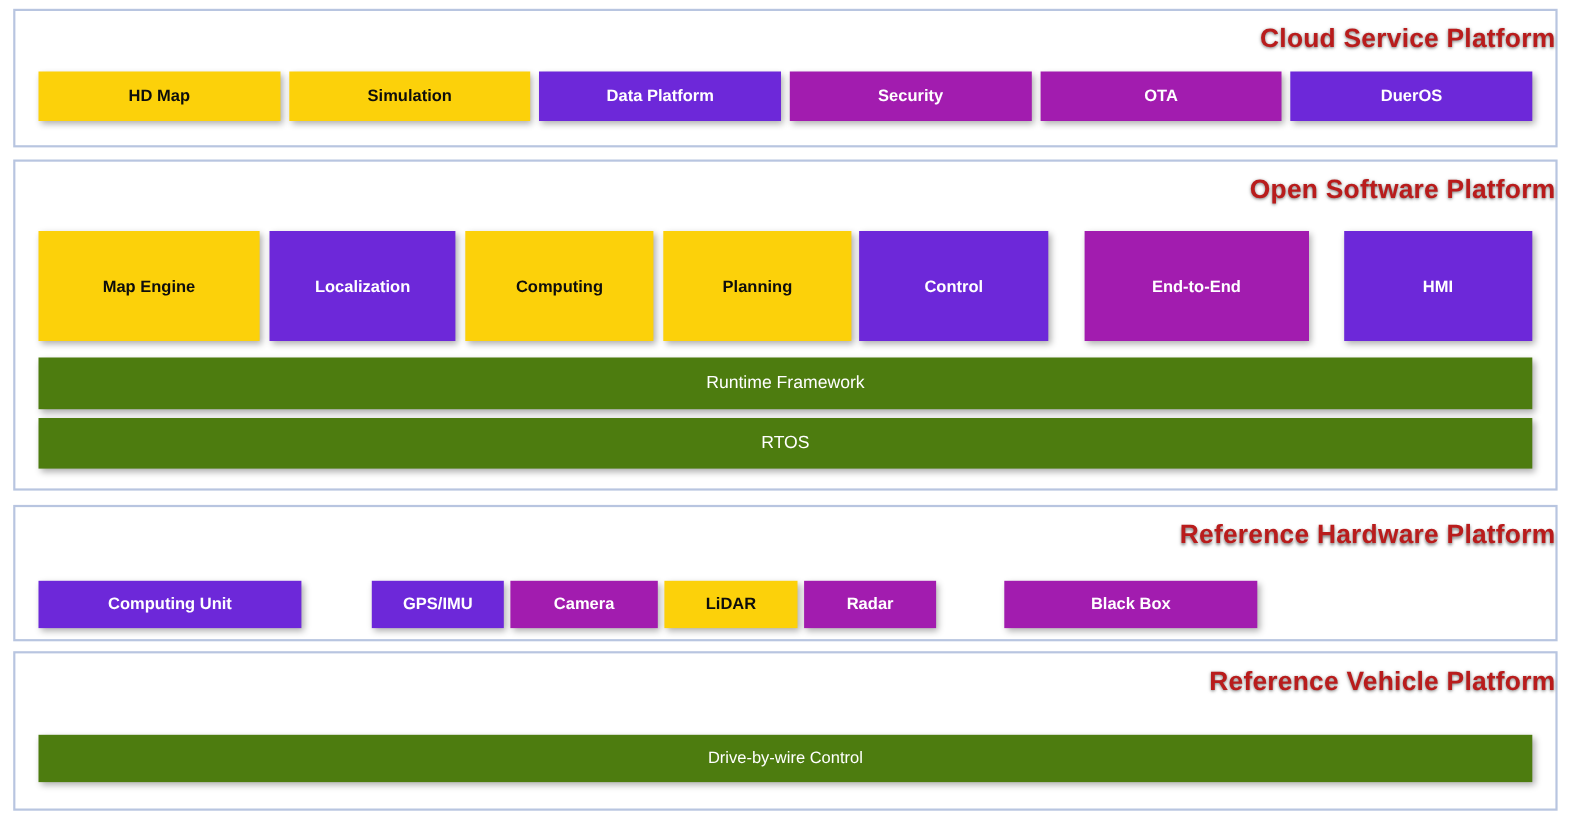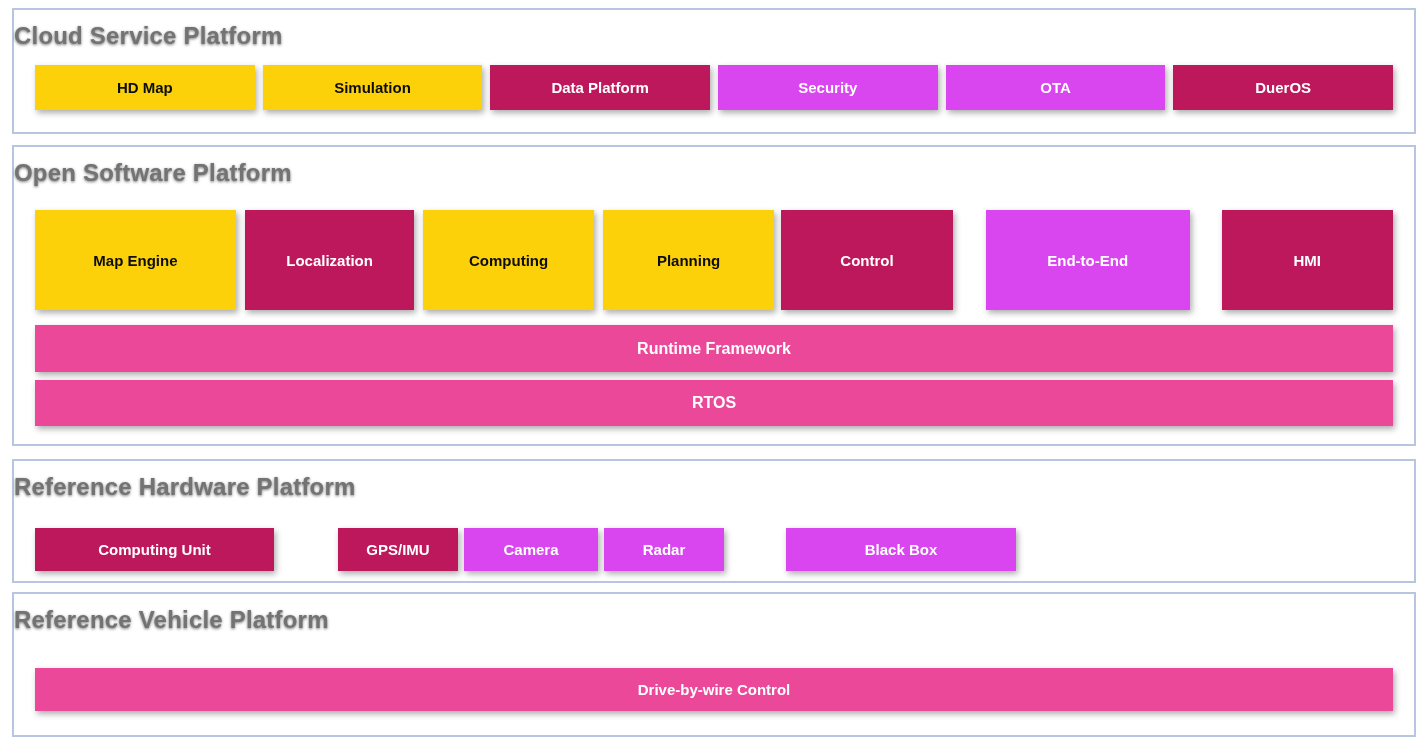--- a/index.html
+++ b/index.html
@@ -14,55 +14,55 @@
   .panel{
     position:absolute;left:12px;width:1404px;box-sizing:border-box;
     border:2px solid rgba(140,162,205,0.62);
   }
   .panel-cloud{top:8px;height:126px}
   .panel-software{top:145px;height:301px}
   .panel-hardware{top:459px;height:124px}
   .panel-vehicle{top:592px;height:145px}
 
   .panel-title{
-    margin:0;padding-top:12px;text-align:left;
-    color:#737373;font-size:24px;font-weight:700;letter-spacing:.2px;
+    margin:0;padding-top:12px;text-align:right;
+    color:#b91c1c;font-size:24px;font-weight:700;letter-spacing:.2px;
     text-shadow:0 1px 3px rgba(0,0,0,.55);
   }
 
   .row{display:flex;padding:0 21px 0 21px}
   .box{
     display:flex;align-items:center;justify-content:center;
     font-weight:700;font-size:15px;color:#ffffff;text-align:center;
     box-shadow:2px 3px 6px rgba(0,0,0,.32);
     box-sizing:border-box;
   }
   .c-yellow{background:#FCD10A;color:#0d0d0d}
-  .c-blue{background:#be185d}
-  .c-red{background:#d946ef}
+  .c-blue{background:#6d28d9}
+  .c-red{background:#a21caf}
 
   
   .row-cloud{margin-top:15px;height:45px;gap:8px}
   .row-cloud .box{flex:1}
 
   
   .row-sw{margin-top:23px;height:100px}
   .sw0{width:205px}
   .sw1{width:173px;margin-left:9px}
   .sw2{width:174px;margin-left:9px}
   .sw3{width:175px;margin-left:9px}
   .sw4{width:175px;margin-left:7px}
   .sw5{width:208px;margin-left:33px}
   .sw6{width:175px;margin-left:32px}
 
   .bar{
     height:47px;margin:15px 21px 0 21px;
     display:flex;align-items:center;justify-content:center;
-    font-weight:700;font-size:16px;color:#fff;
-    background:#ec4899;box-shadow:2px 3px 6px rgba(0,0,0,.32);
+    font-weight:400;font-size:16px;color:#fff;
+    background:#4d7c0f;box-shadow:2px 3px 6px rgba(0,0,0,.32);
   }
   .bar-rtos{margin-top:8px;height:46px}
 
   
   .row-hw{margin-top:27px;height:43px}
   .hw0{width:239px}
   .hw1{width:120px;margin-left:64px}
   .hw2{width:134px;margin-left:6px}
   .hw3{width:121px;margin-left:6px}
   .hw4{width:120px;margin-left:6px}
@@ -100,20 +100,21 @@
   <div class="bar">Runtime Framework</div>
   <div class="bar bar-rtos">RTOS</div>
 </section>
 
 <section class="panel panel-hardware">
   <h2 class="panel-title">Reference Hardware Platform</h2>
   <div class="row row-hw">
     <div class="box c-blue hw0">Computing Unit</div>
     <div class="box c-blue hw1">GPS/IMU</div>
     <div class="box c-red hw2">Camera</div>
+    <div class="box c-yellow hw3">LiDAR</div>
     <div class="box c-red hw4">Radar</div>
     <div class="box c-red hw6">Black Box</div>
   </div>
 </section>
 
 <section class="panel panel-vehicle">
   <h2 class="panel-title">Reference Vehicle Platform</h2>
   <div class="bar bar-vehicle">Drive-by-wire Control</div>
 </section>
 

